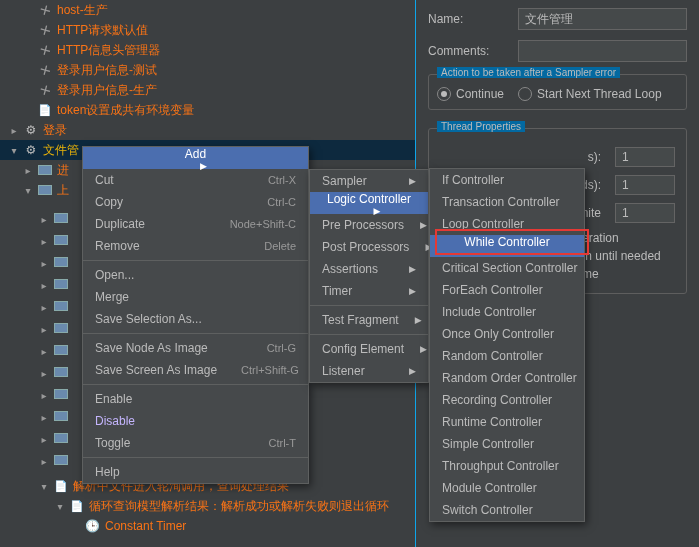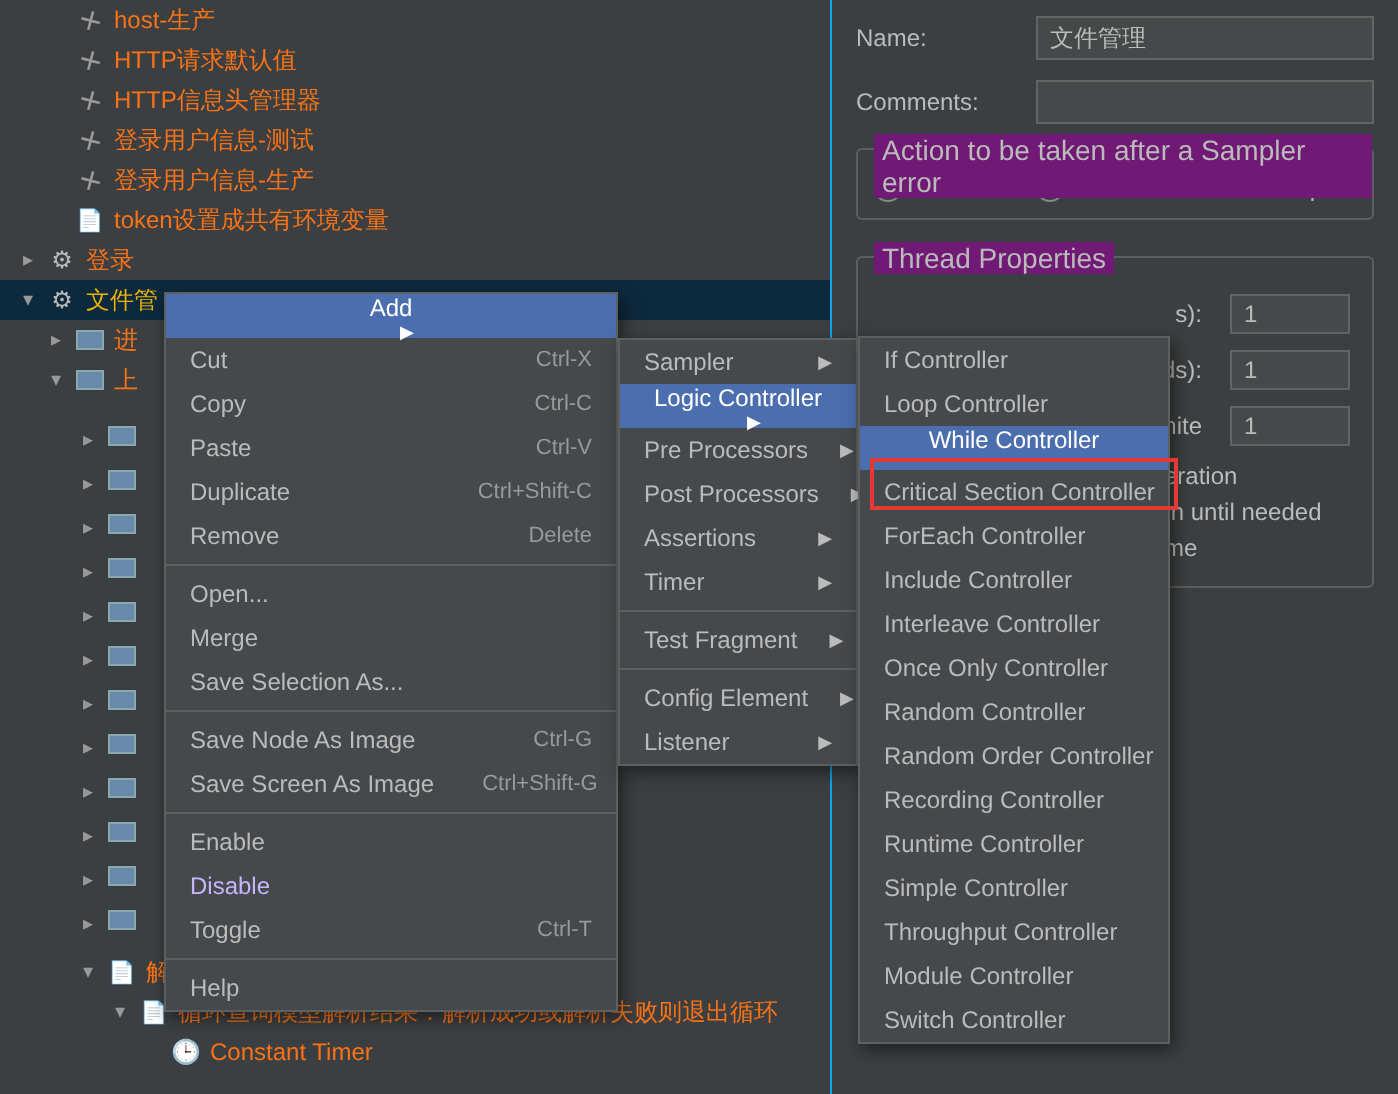--- a/index.html
+++ b/index.html
@@ -16,21 +16,21 @@
 .expander.empty { visibility: hidden; }
 .node-icon { width: 16px; height: 16px; margin-right: 4px; display: inline-flex; align-items: center; justify-content: center; flex-shrink: 0; }
 .node-label { color: #f97316; }
 .tree-node.selected { background: #0d293e; }
 .tree-node.selected .node-label { color: #eab308; }
 .right-panel { flex: 1; background: #3c3f41; padding: 8px 12px; border-left: 1px solid #0ea5e9; }
 .field-row { display: flex; align-items: center; margin-bottom: 10px; }
 .field-label { width: 90px; color: #bbbbbb; }
 .field-input { flex: 1; background: #45494a; border: 1px solid #646464; color: #bbbbbb; padding: 3px 6px; height: 22px; }
 .fieldset { border: 1px solid #5e5e5e; border-radius: 3px; margin-top: 12px; padding: 10px 8px 8px; position: relative; }
-.fieldset-legend { position: absolute; top: -8px; left: 8px; background: #701a75; padding: 0 4px; color: #bbbbbb; font-size: 14px; }
+.fieldset-legend { position: absolute; top: -8px; left: 8px; background: #0369a1; padding: 0 4px; color: #bbbbbb; font-size: 10px; }
 .radio-row { display: flex; align-items: center; gap: 14px; margin-top: 2px; }
 .radio-opt { display: flex; align-items: flex-start; gap: 5px; }
 .radio-circle { width: 14px; height: 14px; border: 1px solid #888; border-radius: 50%; display: inline-flex; align-items: center; justify-content: center; }
 .radio-circle.checked::after { content: ""; width: 6px; height: 6px; background: #bbb; border-radius: 50%; }
 .prop-row { display: flex; align-items: center; margin: 8px 0; gap: 8px; }
 .prop-label { width: 170px; color: #bbbbbb; text-align: right; padding-right: 6px; }
 .prop-input { background: #45494a; border: 1px solid #646464; color: #bbbbbb; padding: 2px 6px; height: 20px; width: 60px; }
 .check-row { display: flex; align-items: center; gap: 6px; margin: 4px 0 4px 120px; }
 .checkbox { width: 13px; height: 13px; border: 1px solid #888; background: #45494a; display: inline-block; }
 
@@ -251,26 +251,22 @@
     </div>
     <div class="menu-item">
       <span>Cut</span>
       <span class="menu-shortcut">Ctrl-X</span>
     </div>
     <div class="menu-item">
       <span>Copy</span>
       <span class="menu-shortcut">Ctrl-C</span>
     </div>
     <div class="menu-item">
-      <span>Paste</span>
-      <span class="menu-shortcut">Ctrl-V</span>
-    </div>
-    <div class="menu-item">
       <span>Duplicate</span>
-      <span class="menu-shortcut">Ctrl+Shift-C</span>
+      <span class="menu-shortcut">Node+Shift-C</span>
     </div>
     <div class="menu-item">
       <span>Remove</span>
       <span class="menu-shortcut">Delete</span>
     </div>
     <div class="menu-sep"></div>
     <div class="menu-item">
       <span>Open...</span>
     </div>
     <div class="menu-item">
@@ -342,38 +338,38 @@
     <div class="menu-item">
       <span>Listener</span>
       <span class="menu-arrow">▶</span>
     </div>
   </div>
 <div class="context-menu menu3" id="m3">
     <div class="menu-item">
       <span>If Controller</span>
     </div>
     <div class="menu-item">
+      <span>Transaction Controller</span>
+    </div>
+    <div class="menu-item">
       <span>Loop Controller</span>
     </div>
     <div class="menu-item highlighted">
       <span>While Controller</span>
     </div>
     <div class="menu-item">
       <span>Critical Section Controller</span>
     </div>
     <div class="menu-item">
       <span>ForEach Controller</span>
     </div>
     <div class="menu-item">
       <span>Include Controller</span>
     </div>
     <div class="menu-item">
-      <span>Interleave Controller</span>
-    </div>
-    <div class="menu-item">
       <span>Once Only Controller</span>
     </div>
     <div class="menu-item">
       <span>Random Controller</span>
     </div>
     <div class="menu-item">
       <span>Random Order Controller</span>
     </div>
     <div class="menu-item">
       <span>Recording Controller</span>

